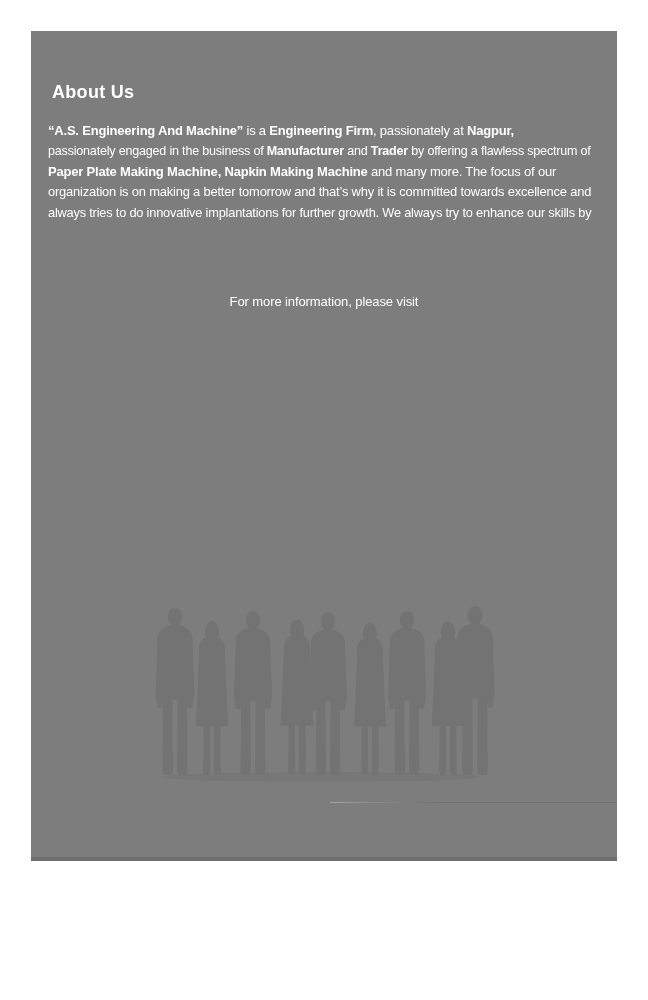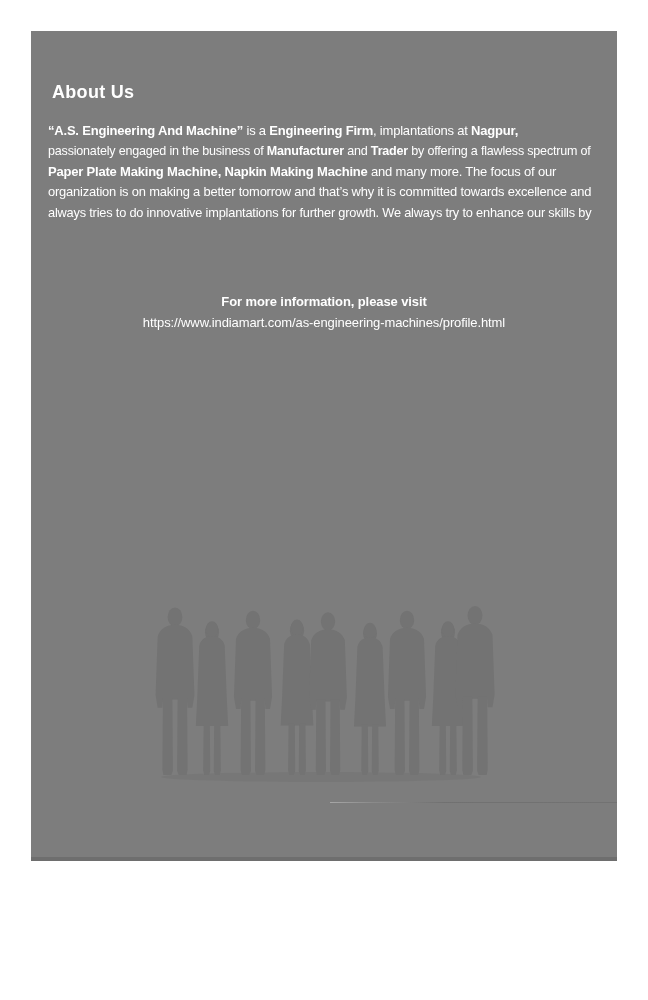--- a/index.html
+++ b/index.html
@@ -23,21 +23,21 @@
   .para {
     position: absolute; left: 17px; top: 90px; width: 543px;
     font-size: 13px; line-height: 20.4px; letter-spacing: -0.2px;
   }
   .pline { white-space: nowrap; transform-origin: 0 50%; }
   .pline b { font-weight: 700; }
   .info {
     position: absolute; left: 0; top: 260px; width: 100%;
     text-align: center; font-size: 13px; line-height: 21px; letter-spacing: -0.1px;
   }
-  .info-heading { font-weight: 700; }
+  .info-heading { font-weight: 400; }
   .info-url { font-weight: 400; cursor: pointer; }
   .team {
     position: absolute; left: 110px; top: 566px;
     fill: var(--silhouette, #737373);
     filter: blur(0.7px);
   }
   .team .ground-shadow { fill: rgba(0,0,0,0.045); }
   .faint-line {
     position: absolute; left: 299px; top: 771px; width: 287px; height: 1px;
     background: linear-gradient(90deg,
@@ -47,30 +47,29 @@
 </style>
 </head>
 <body>
 
 <div class="page">
   <section class="panel">
 
     <h1 class="title">About Us</h1>
 
     <div class="para">
-        <div class="pline"><b>“A.S. Engineering And Machine”</b><span> is a </span><b>Engineering Firm</b><span>, implantations at </span><b>Nagpur,</b></div>
+        <div class="pline"><b>“A.S. Engineering And Machine”</b><span> is a </span><b>Engineering Firm</b><span>, passionately at </span><b>Nagpur,</b></div>
         <div class="pline" style="transform: scaleX(0.964476);"><span>passionately engaged in the business of </span><b>Manufacturer</b><span> and </span><b>Trader</b><span> by offering a flawless spectrum of</span></div>
         <div class="pline"><b>Paper Plate Making Machine, Napkin Making Machine</b><span> and many more. The focus of our</span></div>
         <div class="pline" style="transform: scaleX(0.994505);"><span>organization is on making a better tomorrow and that’s why it is committed towards excellence and</span></div>
         <div class="pline" style="transform: scaleX(0.983696);"><span>always tries to do innovative implantations for further growth. We always try to enhance our skills by</span></div>
       </div>
 
     <div class="info">
       <div class="info-heading">For more information, please visit</div>
-      <div class="info-url">https://www.indiamart.com/as-engineering-machines/profile.html</div>
     </div>
 
     <svg class="team" viewBox="0 0 372 186" width="372" height="186" aria-hidden="true">
       <defs>
         <g id="man">
           <ellipse cx="0" cy="9.5" rx="7" ry="9"></ellipse>
           <path d="M0,17 C8,17 14.5,21 16.5,28 L18.5,84 L16.5,96 L12,96 L11.5,88 L-11.5,88 L-12,96 L-16.5,96 L-18.5,84 L-16.5,28 C-14.5,21 -8,17 0,17 Z"></path>
           <path d="M-11.5,86 L-2.5,86 L-2,156 L-3.5,160 L-11,160 L-12,155 Z"></path>
           <path d="M11.5,86 L2.5,86 L2,156 L3.5,160 L11,160 L12,155 Z"></path>
         </g>

